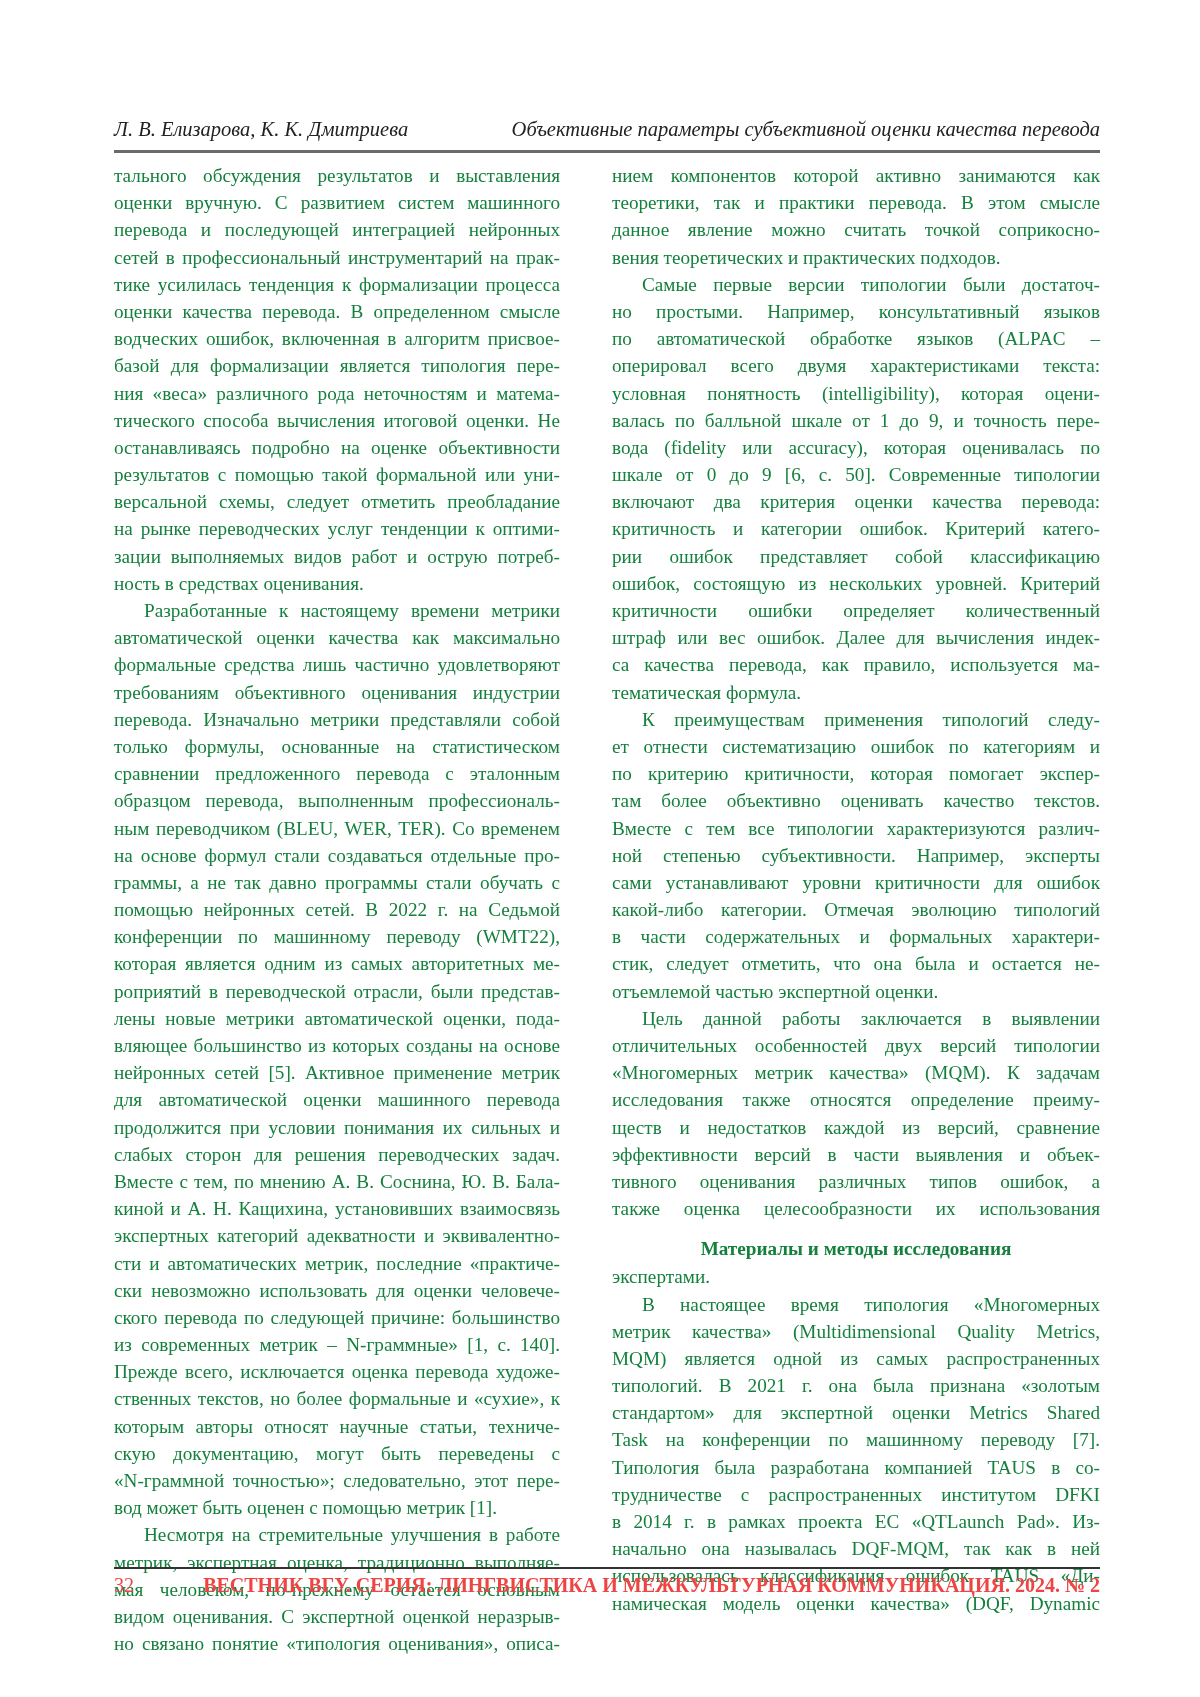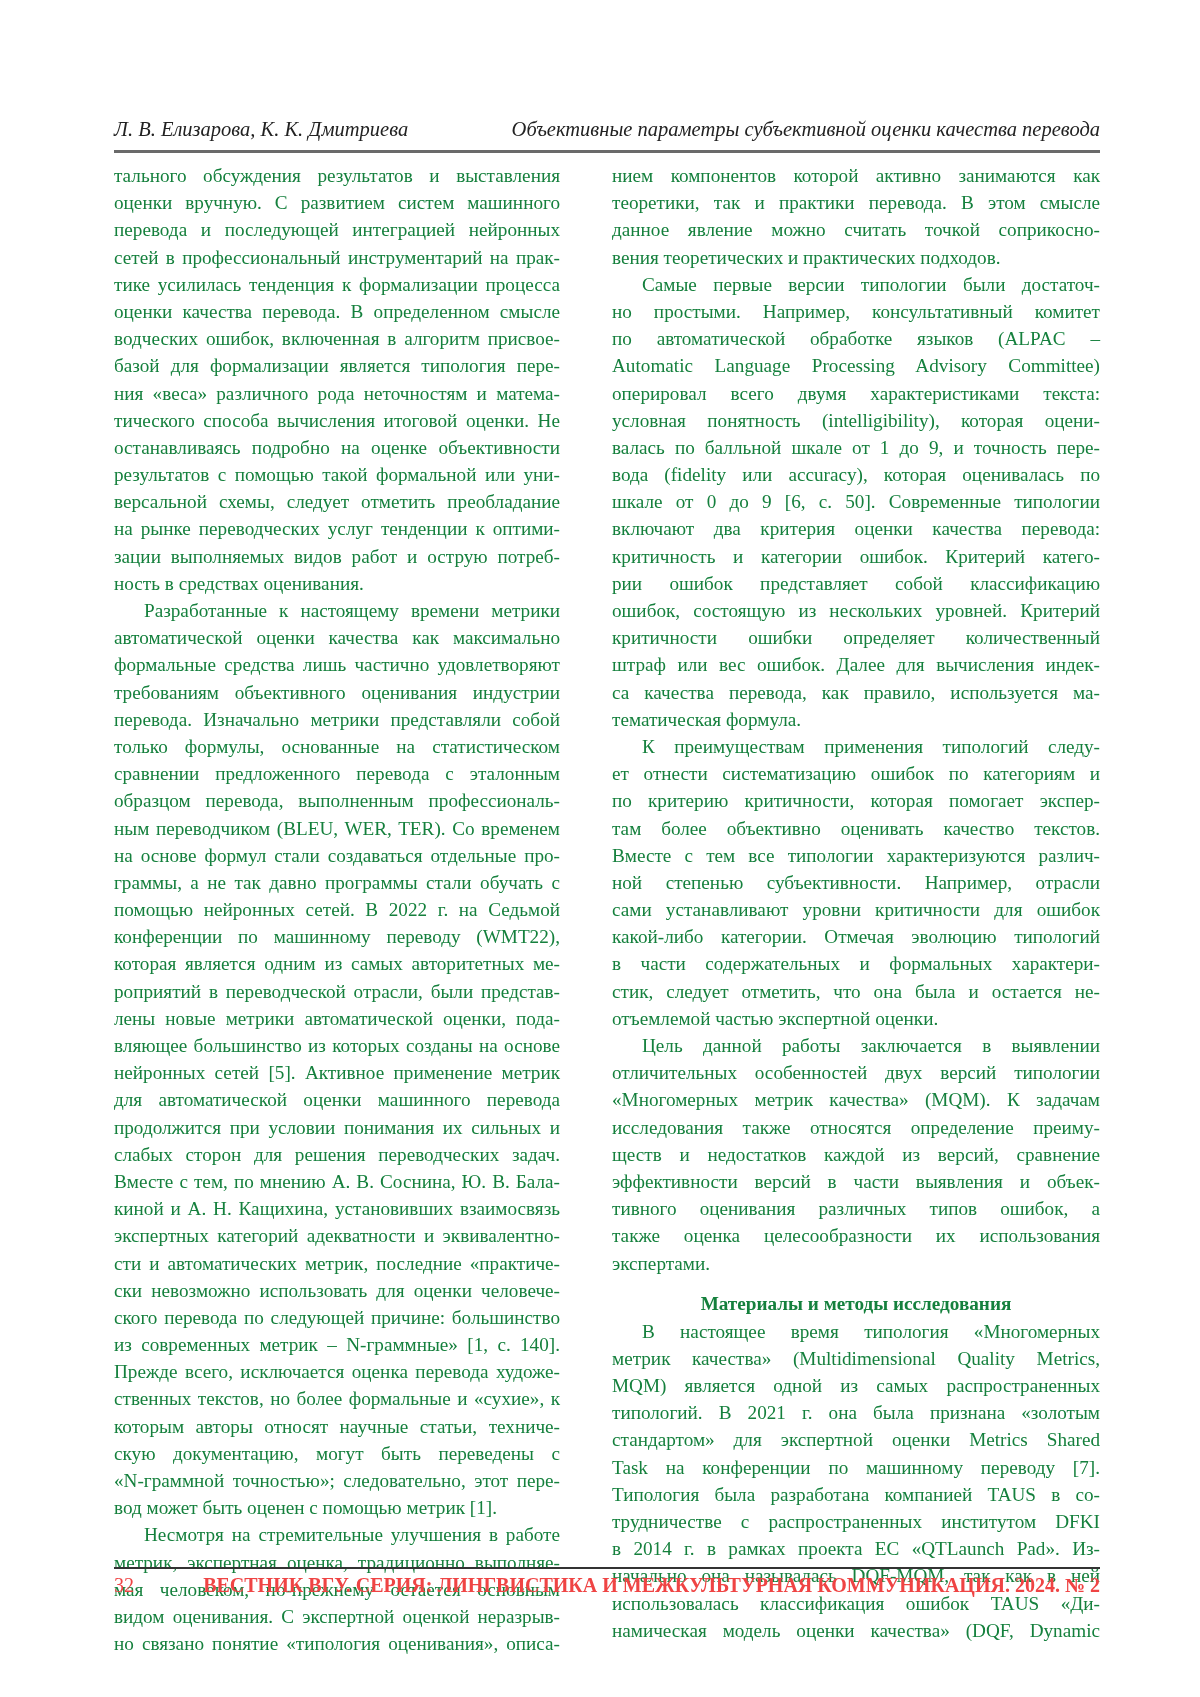--- a/index.html
+++ b/index.html
@@ -90,57 +90,56 @@
       <span class="ln">мая человеком, по-прежнему остается основным</span>
       <span class="ln">видом оценивания. С экспертной оценкой неразрыв-</span>
       <span class="ln">но связано понятие «типология оценивания», описа-</span>
     </div>
   <div class="col right" id="col-right">
       <span class="ln">нием компонентов которой активно занимаются как</span>
       <span class="ln">теоретики, так и практики перевода. В этом смысле</span>
       <span class="ln">данное явление можно считать точкой соприкосно-</span>
       <span class="ln last">вения теоретических и практических подходов.</span>
       <span class="ln indent">Самые первые версии типологии были достаточ-</span>
-      <span class="ln">но простыми. Например, консультативный комитет</span>
+      <span class="ln">но простыми. Например, консультативный языков</span>
       <span class="ln">по автоматической обработке языков (ALPAC –</span>
-      <span class="ln">Automatic Language Processing Advisory Committee)</span>
       <span class="ln">оперировал всего двумя характеристиками текста:</span>
       <span class="ln">условная понятность (intelligibility), которая оцени-</span>
       <span class="ln">валась по балльной шкале от 1 до 9, и точность пере-</span>
       <span class="ln">вода (fidelity или accuracy), которая оценивалась по</span>
       <span class="ln">шкале от 0 до 9 [6, с. 50]. Современные типологии</span>
       <span class="ln">включают два критерия оценки качества перевода:</span>
       <span class="ln">критичность и категории ошибок. Критерий катего-</span>
       <span class="ln">рии ошибок представляет собой классификацию</span>
       <span class="ln">ошибок, состоящую из нескольких уровней. Критерий</span>
       <span class="ln">критичности ошибки определяет количественный</span>
       <span class="ln">штраф или вес ошибок. Далее для вычисления индек-</span>
       <span class="ln">са качества перевода, как правило, используется ма-</span>
       <span class="ln last">тематическая формула.</span>
       <span class="ln indent">К преимуществам применения типологий следу-</span>
       <span class="ln">ет отнести систематизацию ошибок по категориям и</span>
       <span class="ln">по критерию критичности, которая помогает экспер-</span>
       <span class="ln">там более объективно оценивать качество текстов.</span>
       <span class="ln">Вместе с тем все типологии характеризуются различ-</span>
-      <span class="ln">ной степенью субъективности. Например, отрасли</span>
+      <span class="ln">ной степенью субъективности. Например, эксперты</span>
       <span class="ln">сами устанавливают уровни критичности для ошибок</span>
       <span class="ln">какой-либо категории. Отмечая эволюцию типологий</span>
       <span class="ln">в части содержательных и формальных характери-</span>
       <span class="ln">стик, следует отметить, что она была и остается не-</span>
       <span class="ln last">отъемлемой частью экспертной оценки.</span>
       <span class="ln indent">Цель данной работы заключается в выявлении</span>
       <span class="ln">отличительных особенностей двух версий типологии</span>
       <span class="ln">«Многомерных метрик качества» (MQM). К задачам</span>
       <span class="ln">исследования также относятся определение преиму-</span>
       <span class="ln">ществ и недостатков каждой из версий, сравнение</span>
       <span class="ln">эффективности версий в части выявления и объек-</span>
       <span class="ln">тивного оценивания различных типов ошибок, а</span>
       <span class="ln">также оценка целесообразности их использования</span>
+      <span class="ln heading">Материалы и методы исследования</span>
       <span class="ln last">экспертами.</span>
-      <span class="ln heading">Материалы и методы исследования</span>
       <span class="ln indent">В настоящее время типология «Многомерных</span>
       <span class="ln">метрик качества» (Multidimensional Quality Metrics,</span>
       <span class="ln">MQM) является одной из самых распространенных</span>
       <span class="ln">типологий. В 2021 г. она была признана «золотым</span>
       <span class="ln">стандартом» для экспертной оценки Metrics Shared</span>
       <span class="ln">Task на конференции по машинному переводу [7].</span>
       <span class="ln">Типология была разработана компанией TAUS в со-</span>
       <span class="ln">трудничестве с распространенных институтом DFKI</span>
       <span class="ln">в 2014 г. в рамках проекта ЕС «QTLaunch Pad». Из-</span>
       <span class="ln">начально она называлась DQF-MQM, так как в ней</span>

